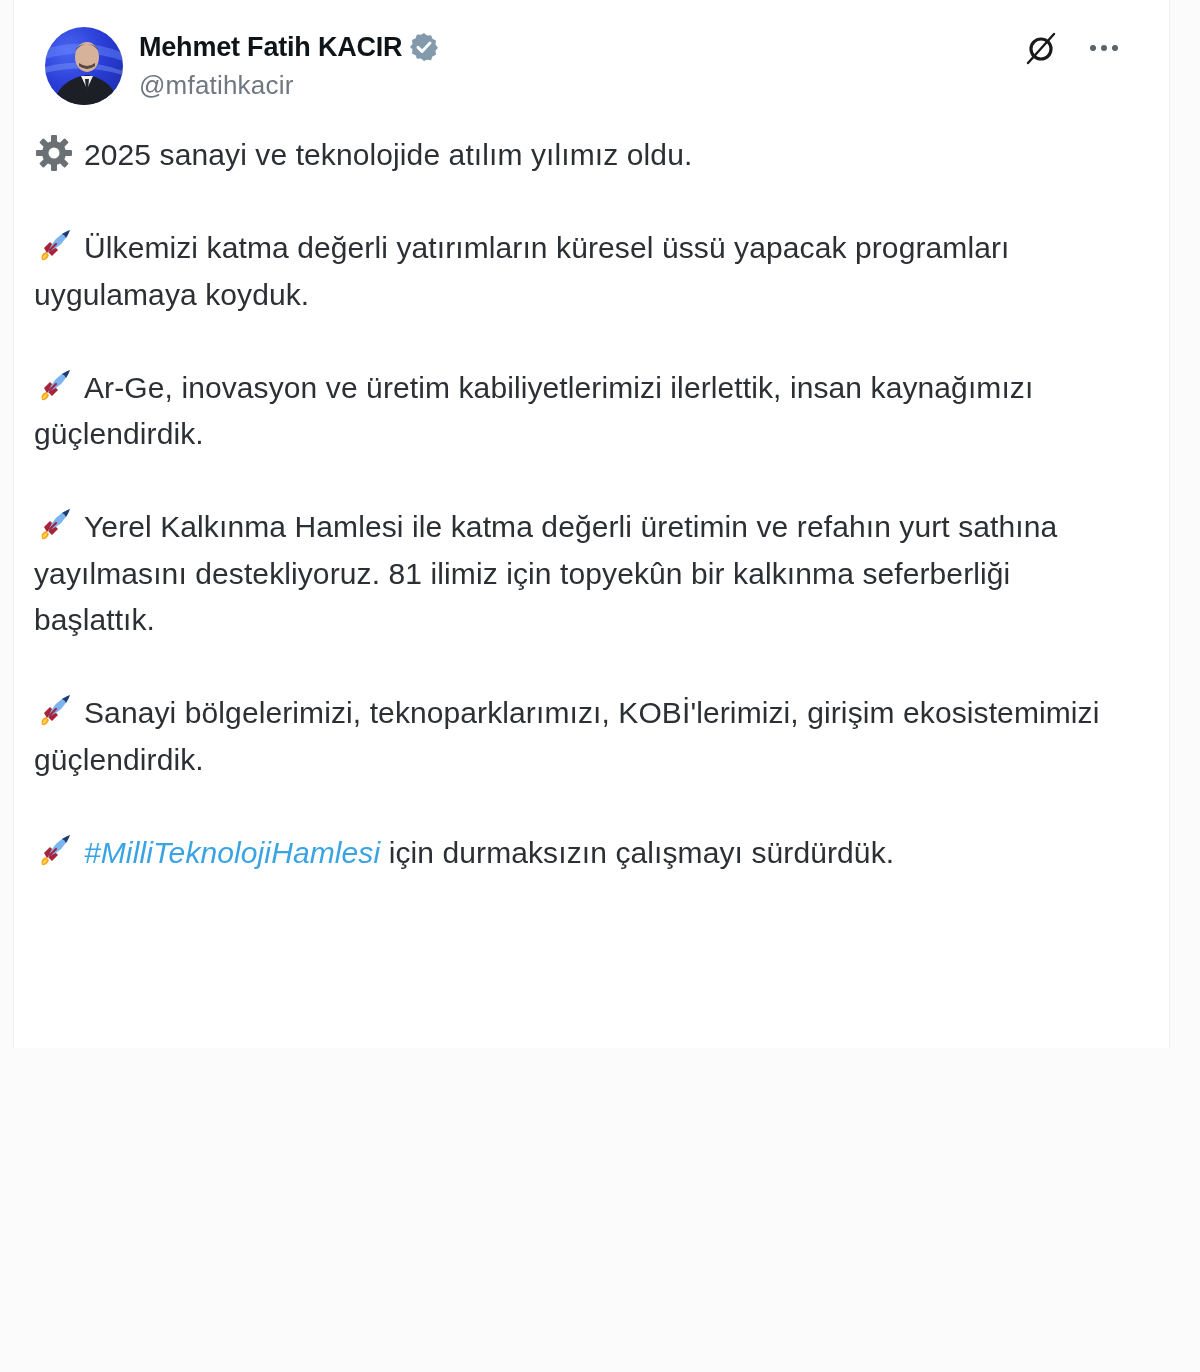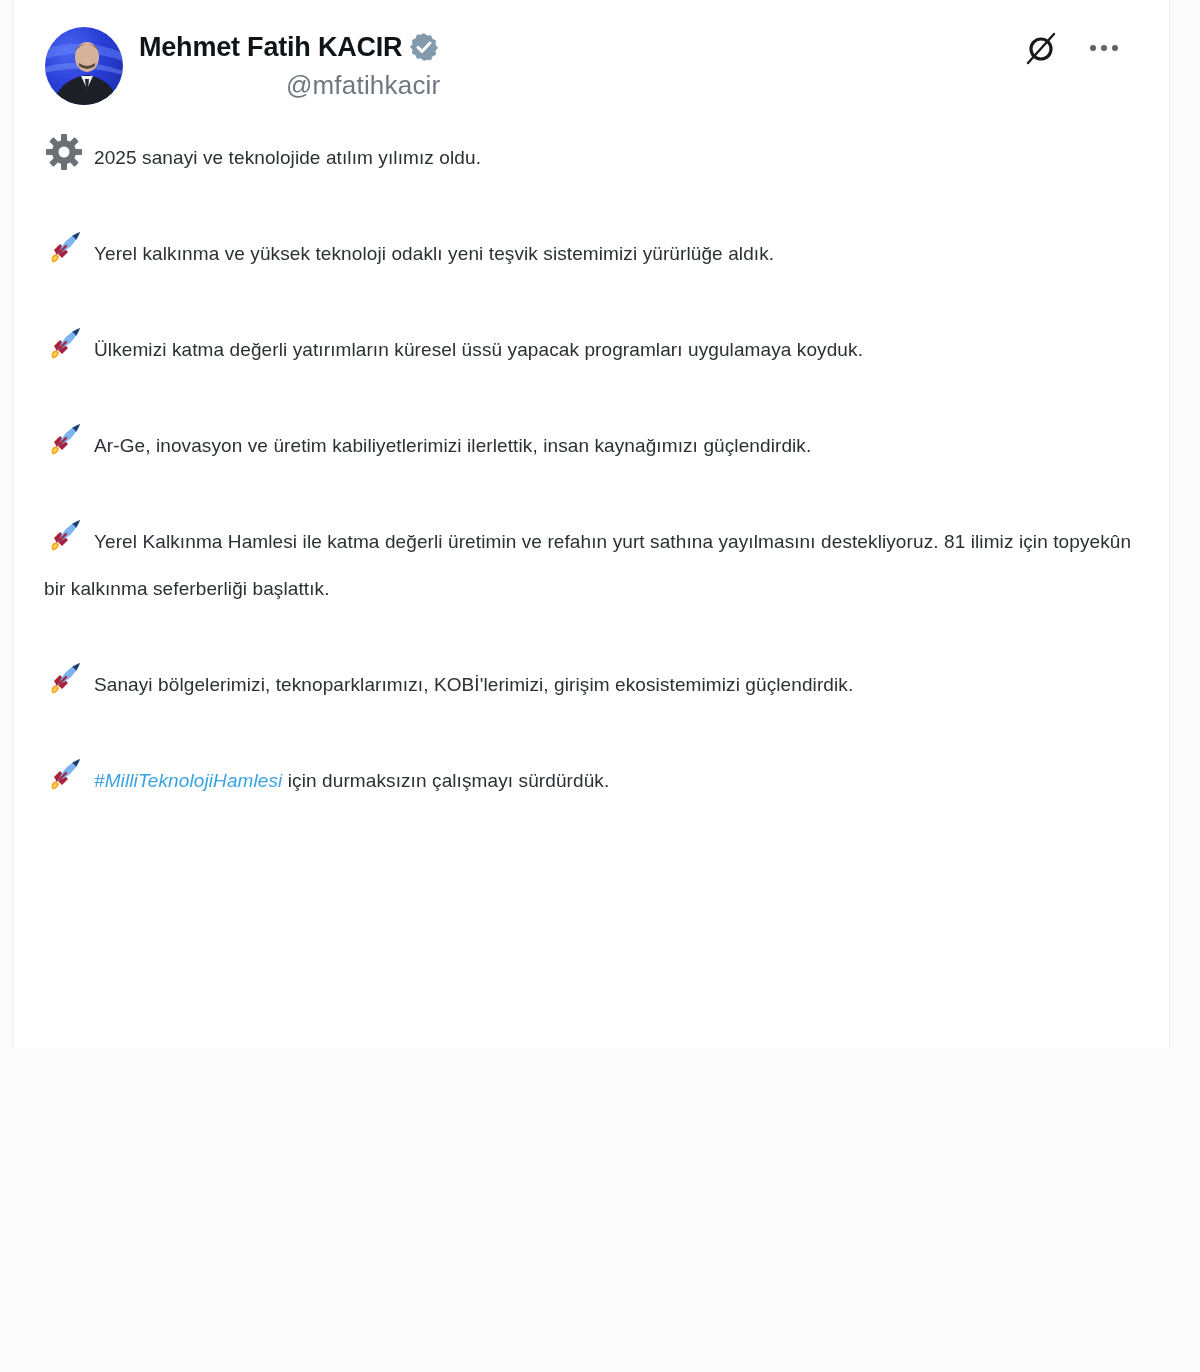--- a/index.html
+++ b/index.html
@@ -63,21 +63,20 @@
       margin-left: 6px;
       width: 32px;
       height: 32px;
       display: inline-block;
     }
     .handle {
       font-size: 26px;
       color: #6f7780;
       margin-top: 6px;
       letter-spacing: 0.2px;
-      text-align: right;
     }
     .actions {
       position: absolute;
       right: 45px;
       top: 28px;
       display: flex;
       align-items: center;
       gap: 22px;
     }
     .icon-btn {
@@ -94,24 +93,24 @@
       align-items: center;
       height: 40px;
     }
     .more-dots span {
       width: 6px; height: 6px; border-radius: 50%;
       background: #5b636b;
       display: block;
     }
     .body-text {
       position: absolute;
-      left: 30px;
+      left: 20px;
       top: 132px;
       width: 1100px;
-      font-size: 19px;
+      font-size: 30px;
       line-height: 46.5px;
       color: #2c3034;
       letter-spacing: 0.1px;
     }
     .para {
       margin: 0 0 46.5px 0;
       white-space: normal;
     }
     .emoji {
       display: inline-block;
@@ -191,25 +190,20 @@
             <circle cx="20" cy="20" r="12"></circle>
           </g>
           <circle cx="20" cy="20" r="5.5" fill="#ffffff"></circle>
         </svg>
       </span><span>2025 sanayi ve teknolojide atılım yılımız oldu.</span>
     </p>
 
     <p class="para">
       <span class="emoji"><svg width="40" height="40" viewBox="0 0 40 40">
             <use href="#rocket"></use>
-          </svg></span><span>Yerel kalkınma ve yüksek teknoloji odaklı yeni teşvik sistemimizi yürürlüğe aldık.</span>
-    </p>
-    <p class="para">
-      <span class="emoji"><svg width="40" height="40" viewBox="0 0 40 40">
-            <use href="#rocket"></use>
           </svg></span><span>Ülkemizi katma değerli yatırımların küresel üssü yapacak programları uygulamaya koyduk.</span>
     </p>
     <p class="para">
       <span class="emoji"><svg width="40" height="40" viewBox="0 0 40 40">
             <use href="#rocket"></use>
           </svg></span><span>Ar-Ge, inovasyon ve üretim kabiliyetlerimizi ilerlettik, insan kaynağımızı güçlendirdik.</span>
     </p>
     <p class="para">
       <span class="emoji"><svg width="40" height="40" viewBox="0 0 40 40">
             <use href="#rocket"></use>

